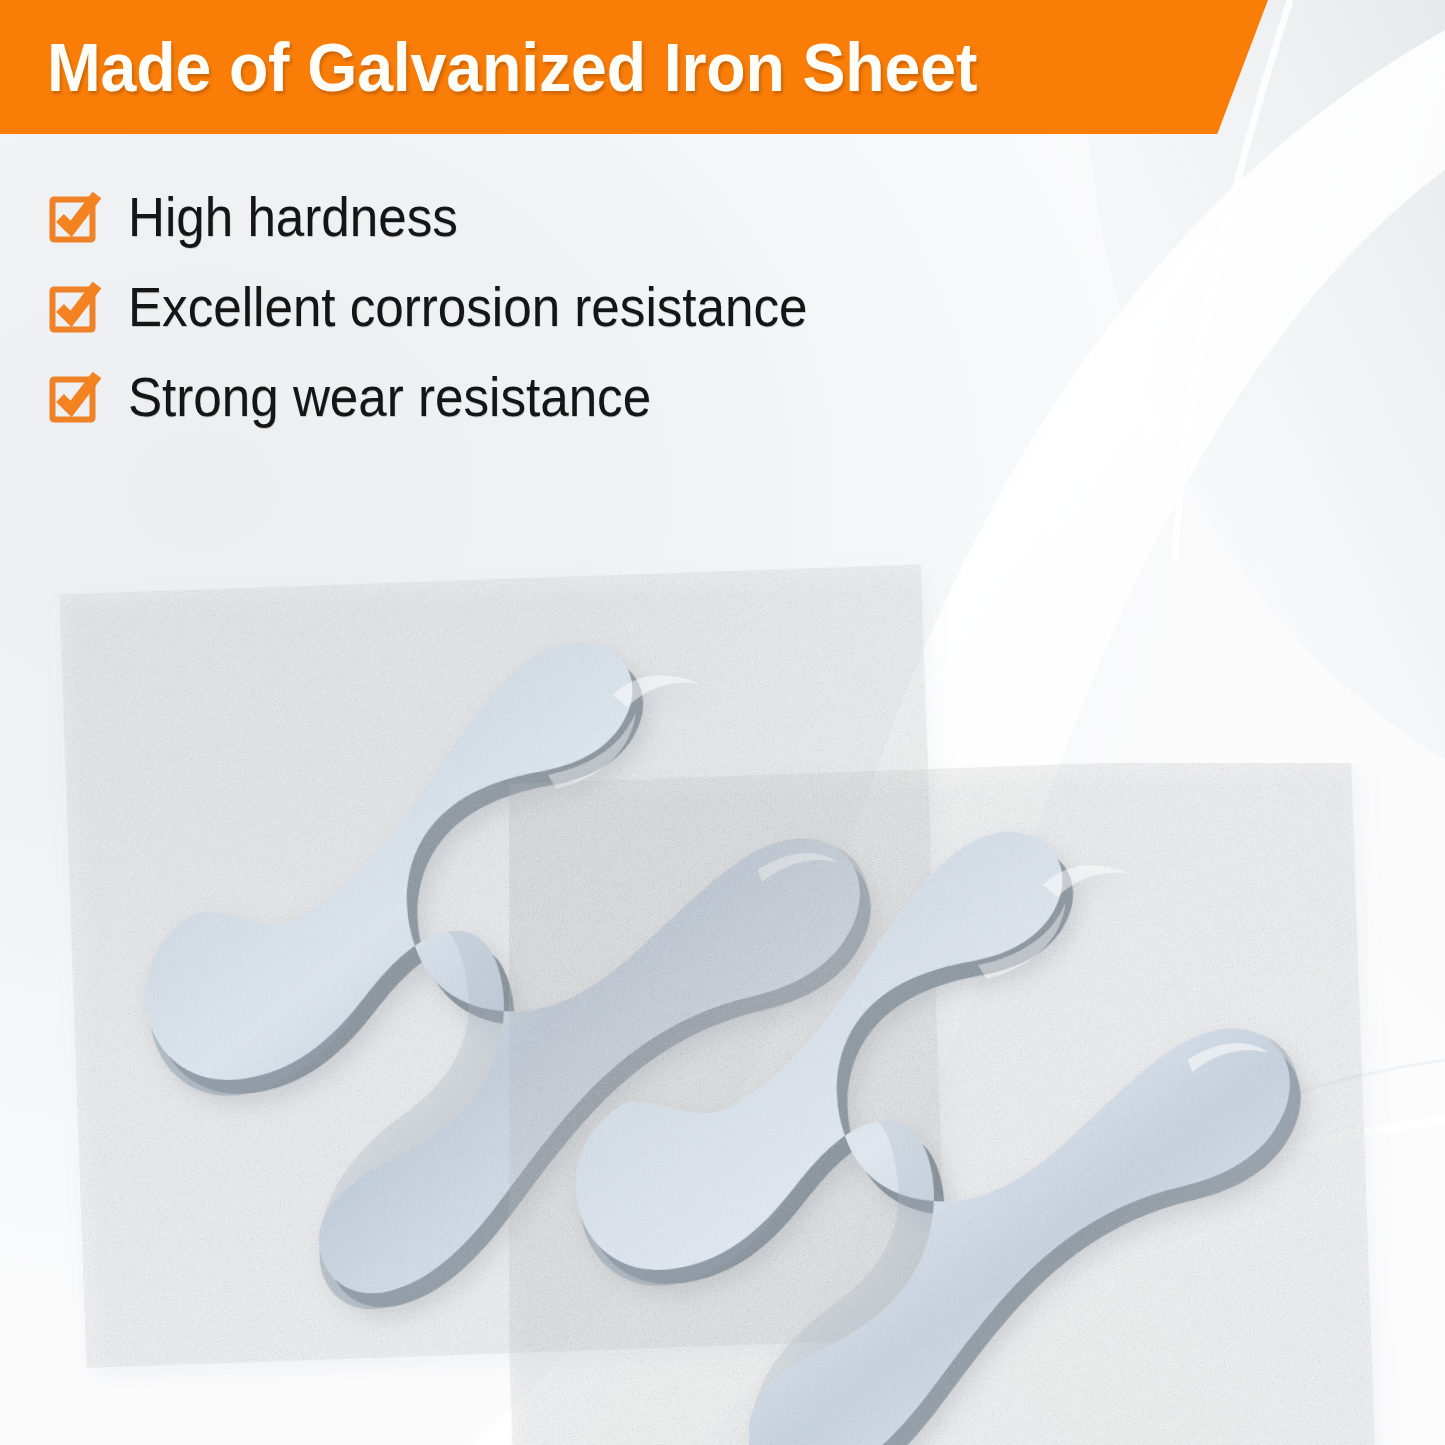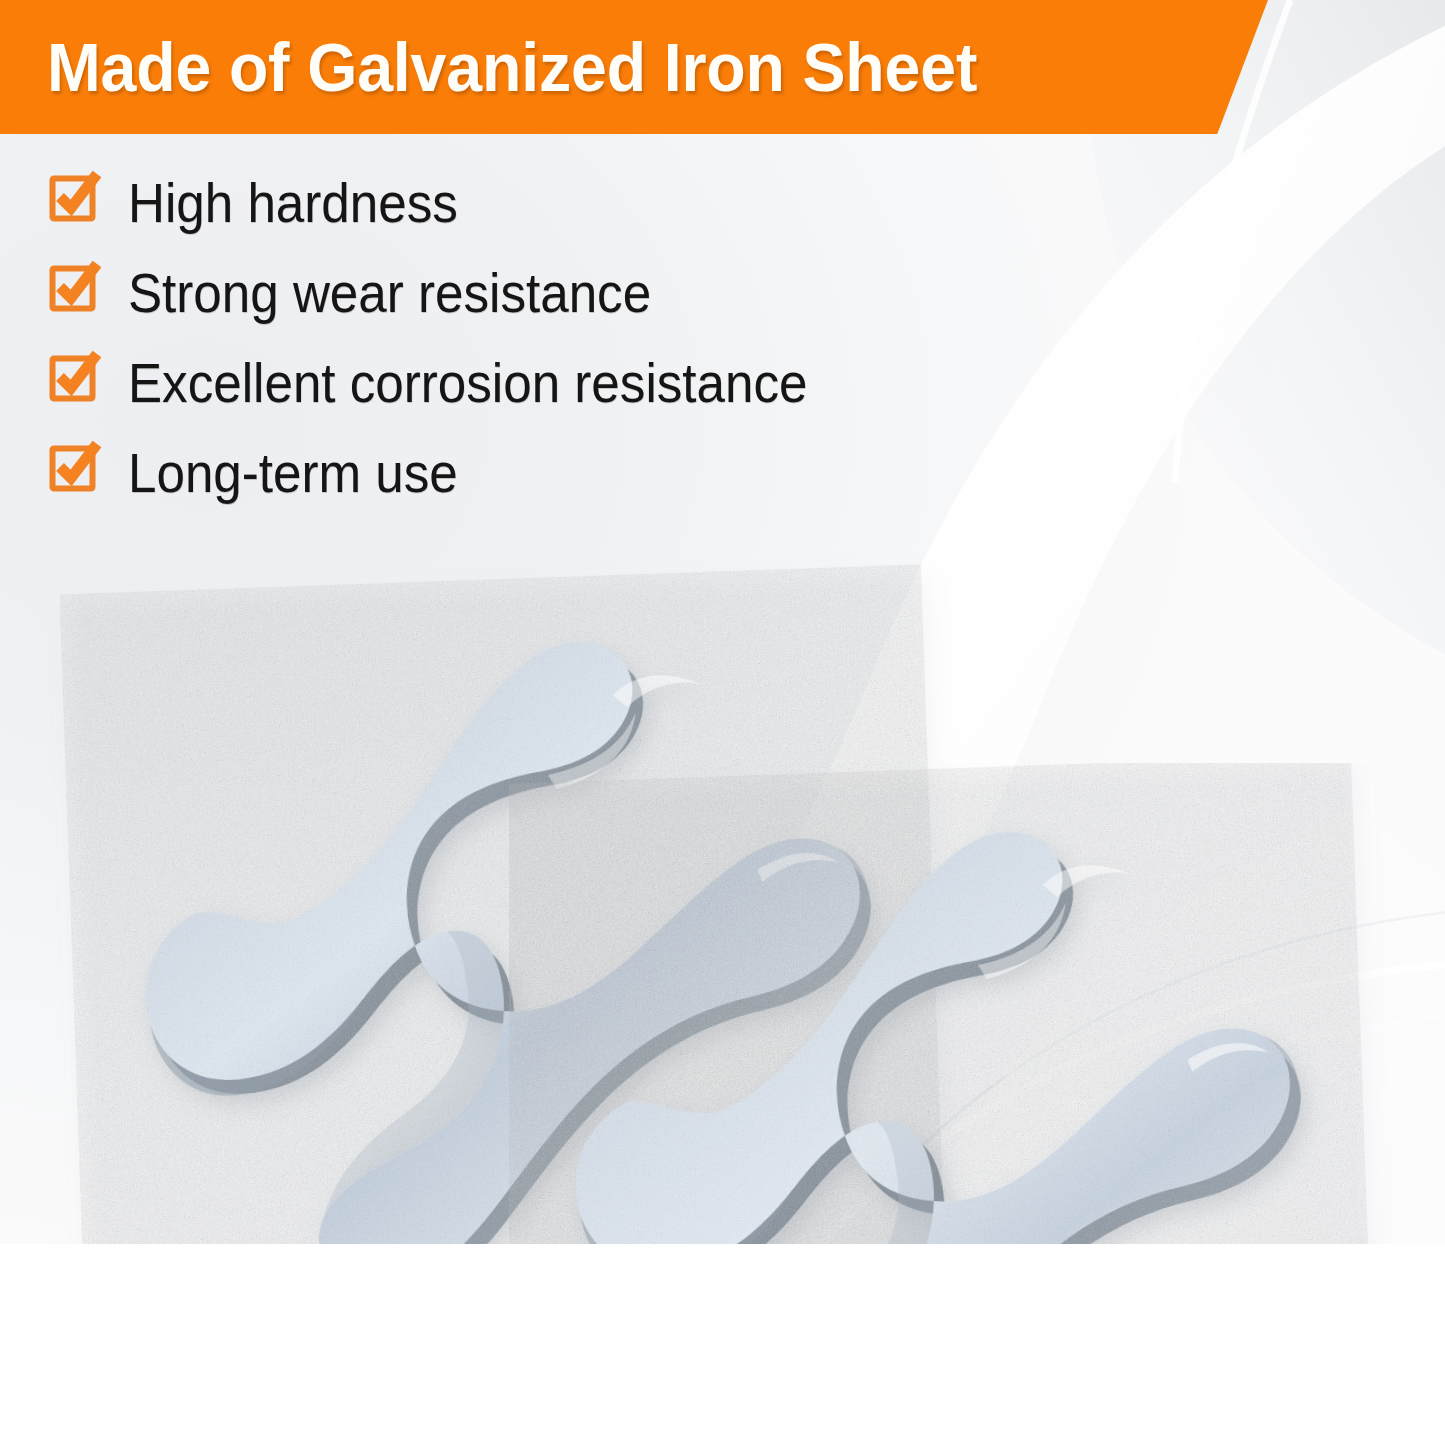--- a/index.html
+++ b/index.html
@@ -3,21 +3,21 @@
 <meta charset="utf-8">
 <style>
   html, body {
     margin: 0;
     padding: 0;
     background: #ffffff;
   }
   #stage {
     position: relative;
     width: 1445px;
-    height: 1244px;
+    height: 1445px;
     overflow: hidden;
     font-family: "Liberation Sans", "DejaVu Sans", sans-serif;
     background: #3b82f6;
   }
 
   
   .bg-base {
     position: absolute;
     inset: 0;
     background:
@@ -60,20 +60,21 @@
 
   
   .bullets {
     position: absolute;
     left: 49px;
     top: 172px;
     z-index: 3;
   }
   .bullet-row {
     display: flex;
+    align-items: center;
     height: 90px;
   }
   .check-box {
     position: relative;
     width: 49px;
     height: 49px;
     flex: 0 0 49px;
   }
   .check-box svg { display: block; overflow: visible; }
   .bullet-text {
@@ -390,39 +391,30 @@
       <span class="bullet-text">High hardness</span>
     </div>
 
     <div class="bullet-row">
       <span class="check-box">
         <svg width="49" height="49" viewBox="0 0 49 49">
           <rect x="3.5" y="6.5" width="40" height="40" rx="1.5" ry="1.5" fill="none" stroke="#EF8127" stroke-width="6"></rect>
           <path d="M 11,25 L 22,36 L 48,2" fill="none" stroke="#F58220" stroke-width="11" stroke-linecap="butt" stroke-linejoin="miter"></path>
         </svg>
       </span>
-      <span class="bullet-text">Strong wear resistance</span>
+      <span class="bullet-text">Excellent corrosion resistance</span>
     </div>
 
     <div class="bullet-row">
       <span class="check-box">
         <svg width="49" height="49" viewBox="0 0 49 49">
           <rect x="3.5" y="6.5" width="40" height="40" rx="1.5" ry="1.5" fill="none" stroke="#EF8127" stroke-width="6"></rect>
           <path d="M 11,25 L 22,36 L 48,2" fill="none" stroke="#F58220" stroke-width="11" stroke-linecap="butt" stroke-linejoin="miter"></path>
         </svg>
       </span>
-      <span class="bullet-text">Excellent corrosion resistance</span>
+      <span class="bullet-text">Strong wear resistance</span>
     </div>
 
 
-    <div class="bullet-row">
-      <span class="check-box">
-        <svg width="49" height="49" viewBox="0 0 49 49">
-          <rect x="3.5" y="6.5" width="40" height="40" rx="1.5" ry="1.5" fill="none" stroke="#EF8127" stroke-width="6"></rect>
-          <path d="M 11,25 L 22,36 L 48,2" fill="none" stroke="#F58220" stroke-width="11" stroke-linecap="butt" stroke-linejoin="miter"></path>
-        </svg>
-      </span>
-      <span class="bullet-text">Long-term use</span>
-    </div>
 
   </div>
 
 </div>
 
 </body></html>

